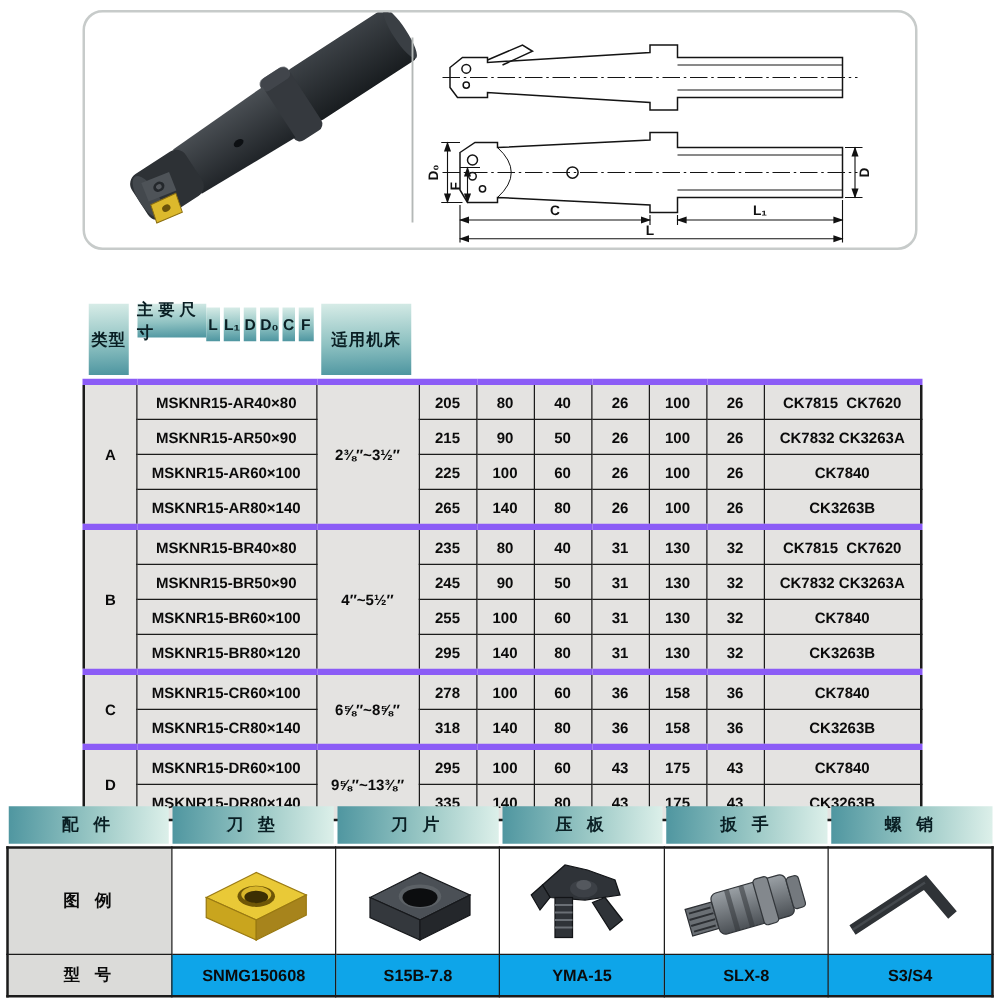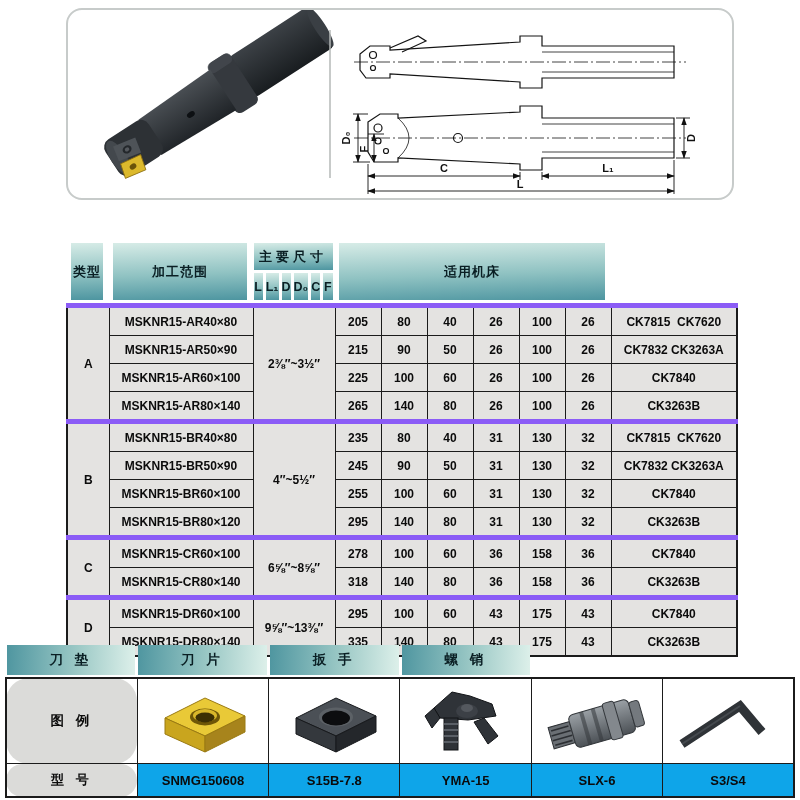--- a/index.html
+++ b/index.html
@@ -10,21 +10,21 @@
   .drawing-panel{position:absolute;left:66px;top:8px;width:664px;height:188px;
     border:2px solid #c7cbca;border-radius:16px;background:#fff;}
   .drawing-panel svg{display:block;}
 
   
   .main-table{position:absolute;left:66px;top:243px;width:670px;}
   .hdr{display:grid;grid-template-columns:42px 144px 82px 276px 126px;height:57px;margin-bottom:3px;}
   .hc{background:linear-gradient(178deg,#d7ece7 0%,#8fc2c2 55%,#4d95a0 100%);
       display:flex;align-items:center;justify-content:center;font-weight:bold;
       font-size:13px;color:#0a1f24;margin:0 5px;letter-spacing:1px;}
-  .dims-col{display:flex;flex-direction:column;margin:0 1.5px;}
+  .dims-col{display:flex;flex-direction:row;margin:0 1.5px;}
   .dims-top{height:27px;margin:0;letter-spacing:4px;}
   .dims-row{display:grid;grid-template-columns:repeat(6,1fr);height:27px;margin-top:3px;}
   .dims-row .hc{font-size:12.5px;letter-spacing:0;margin:0 1.5px;}
   .dims-row .hc:first-child{margin-left:0;} .dims-row .hc:last-child{margin-right:0;}
 
   table.body-table{border-collapse:collapse;table-layout:fixed;width:670px;border:2px solid #1b1b1b;}
   table.body-table td{border:1px solid #1b1b1b;background:#e4e3e1;text-align:center;
       vertical-align:middle;font-weight:bold;font-size:12px;height:27px;padding:0;}
   tr.sec-top td{border-top:5px solid #8b5cf6;}
   td.type-cell{font-size:13px;}
@@ -35,21 +35,21 @@
   
   .acc-table{position:absolute;left:5px;top:645px;width:790px;}
   .acc-hdr{display:grid;grid-template-columns:repeat(6,1fr);height:30px;margin-bottom:2px;}
   .acc-hc{background:linear-gradient(92deg,#4f96a0 0%,#9cc9c6 55%,#ddf0ea 100%);
       display:flex;align-items:center;justify-content:center;font-weight:bold;
       font-size:13.5px;color:#0a1f24;letter-spacing:4px;margin:0 1.5px;}
   table.acc-body{border-collapse:collapse;table-layout:fixed;width:790px;border:2px solid #1b1b1b;}
   table.acc-body td{border:1px solid #1b1b1b;text-align:center;vertical-align:middle;padding:0;}
   tr.legend-row td{height:84px;background:#ffffff;}
   tr.model-row td{height:32px;background:#0ea5e9;font-weight:bold;font-size:13px;}
-  td.lbl{background:#dbdbd9 !important;font-weight:bold;font-size:13.5px;letter-spacing:4px;border-radius:23px;}
+  td.lbl{background:#dbdbd9 !important;font-weight:bold;font-size:13.5px;letter-spacing:4px;}
   .acc-img{display:block;margin:0 auto;}
 </style>
 </head>
 <body>
 
 <div class="page">
 
   <div class="drawing-panel">
     <svg width="664" height="188" viewBox="0 0 664 188">
       <defs>
@@ -149,21 +149,20 @@
           <text x="452" y="178">L</text>
           <text transform="rotate(-90 627 128)" x="627" y="128">D</text>
         </g>
       </g>
     </svg>
   </div>
 
   <div class="main-table">
     <div class="hdr">
       <div class="hc">类型</div>
-      <div class="hc">加工范围</div>
       <div class="dims-col">
         <div class="hc dims-top">主要尺寸</div>
         <div class="dims-row">
           <div class="hc">L</div>
           <div class="hc">L₁</div>
           <div class="hc">D</div>
           <div class="hc">D₀</div>
           <div class="hc">C</div>
           <div class="hc">F</div>
         </div>
@@ -316,22 +315,24 @@
         <td>175</td>
         <td>43</td>
         <td class="mach-cell">CK3263B</td>
       </tr>
     </tbody>
       </table>
   </div>
 
   <div class="acc-table">
     <div class="acc-hdr">
+      <div class="acc-hc">配 件</div>
       <div class="acc-hc">刀 垫</div>
       <div class="acc-hc">刀 片</div>
+      <div class="acc-hc">压 板</div>
       <div class="acc-hc">扳 手</div>
       <div class="acc-hc">螺 销</div>
     </div>
 
     <table class="acc-body">
       <tbody>
           <tr class="legend-row">
         <td class="lbl">图 例</td>
 
         <td>
@@ -393,20 +394,20 @@
             <path d="M16,62 L74,24" fill="none" stroke="#54585d" stroke-width="2" opacity="0.6"></path>
           </svg>
         </td>
       </tr>
 
       <tr class="model-row">
         <td class="lbl">型 号</td>
         <td>SNMG150608</td>
         <td>S15B-7.8</td>
         <td>YMA-15</td>
-        <td>SLX-6</td>
+        <td>SLX-8</td>
         <td>S3/S4</td>
       </tr>
     </tbody>
       </table>
   </div>
 
 </div>
 
 </body></html>

